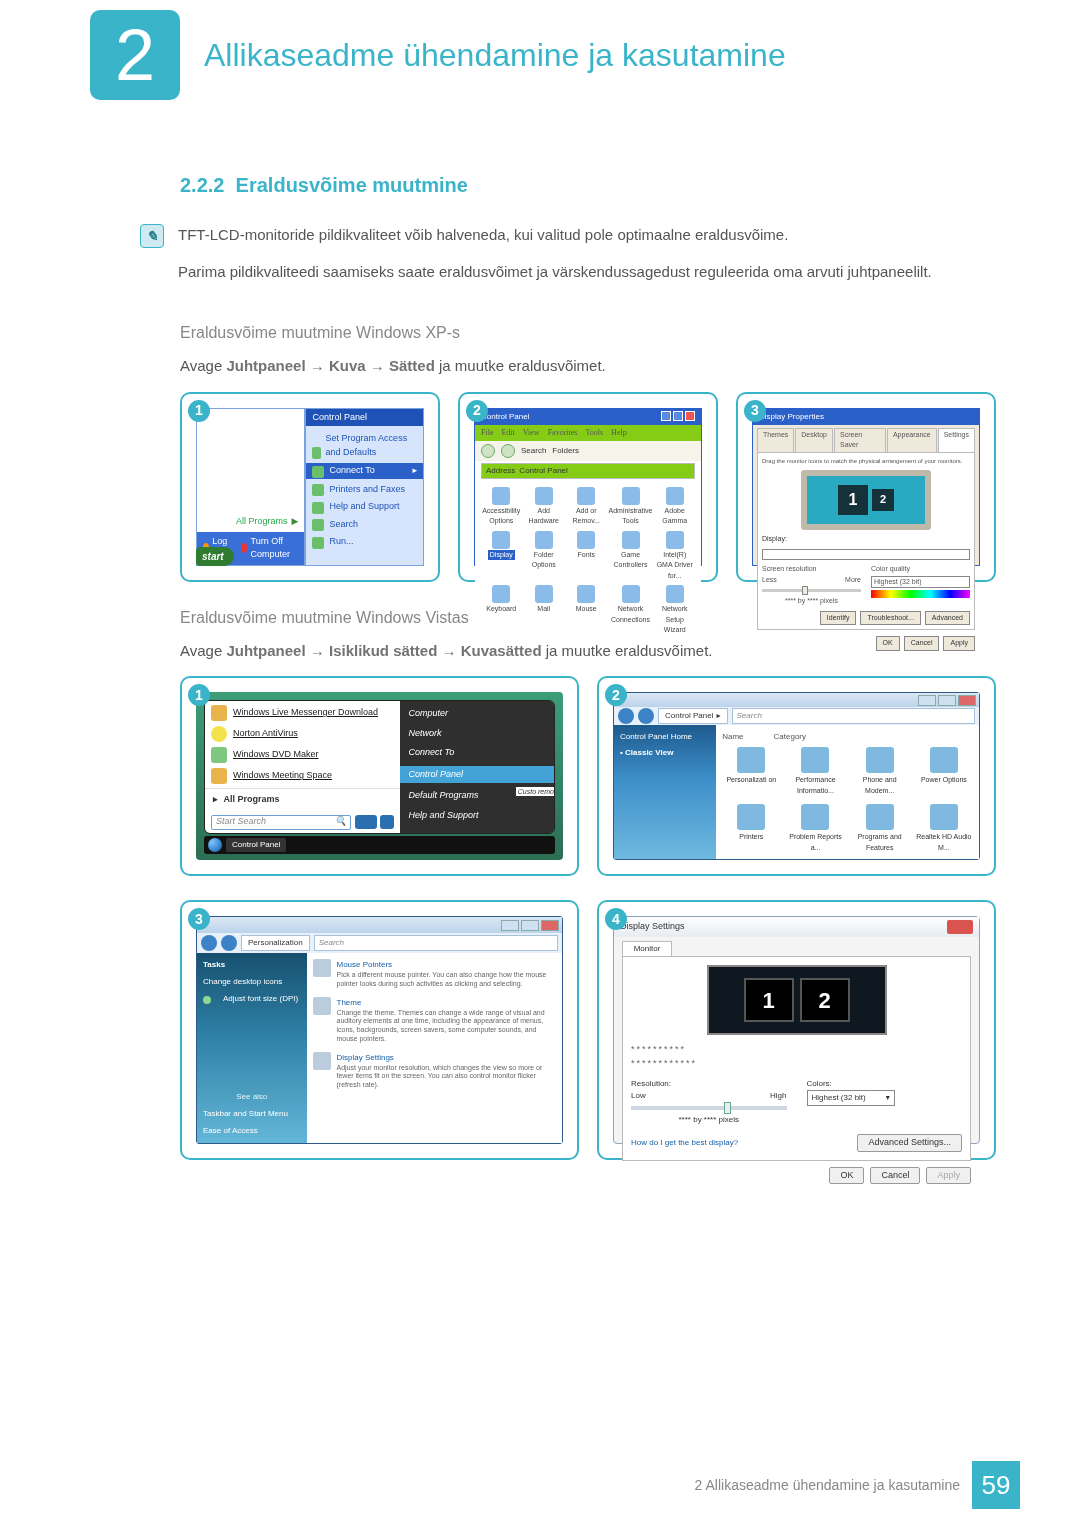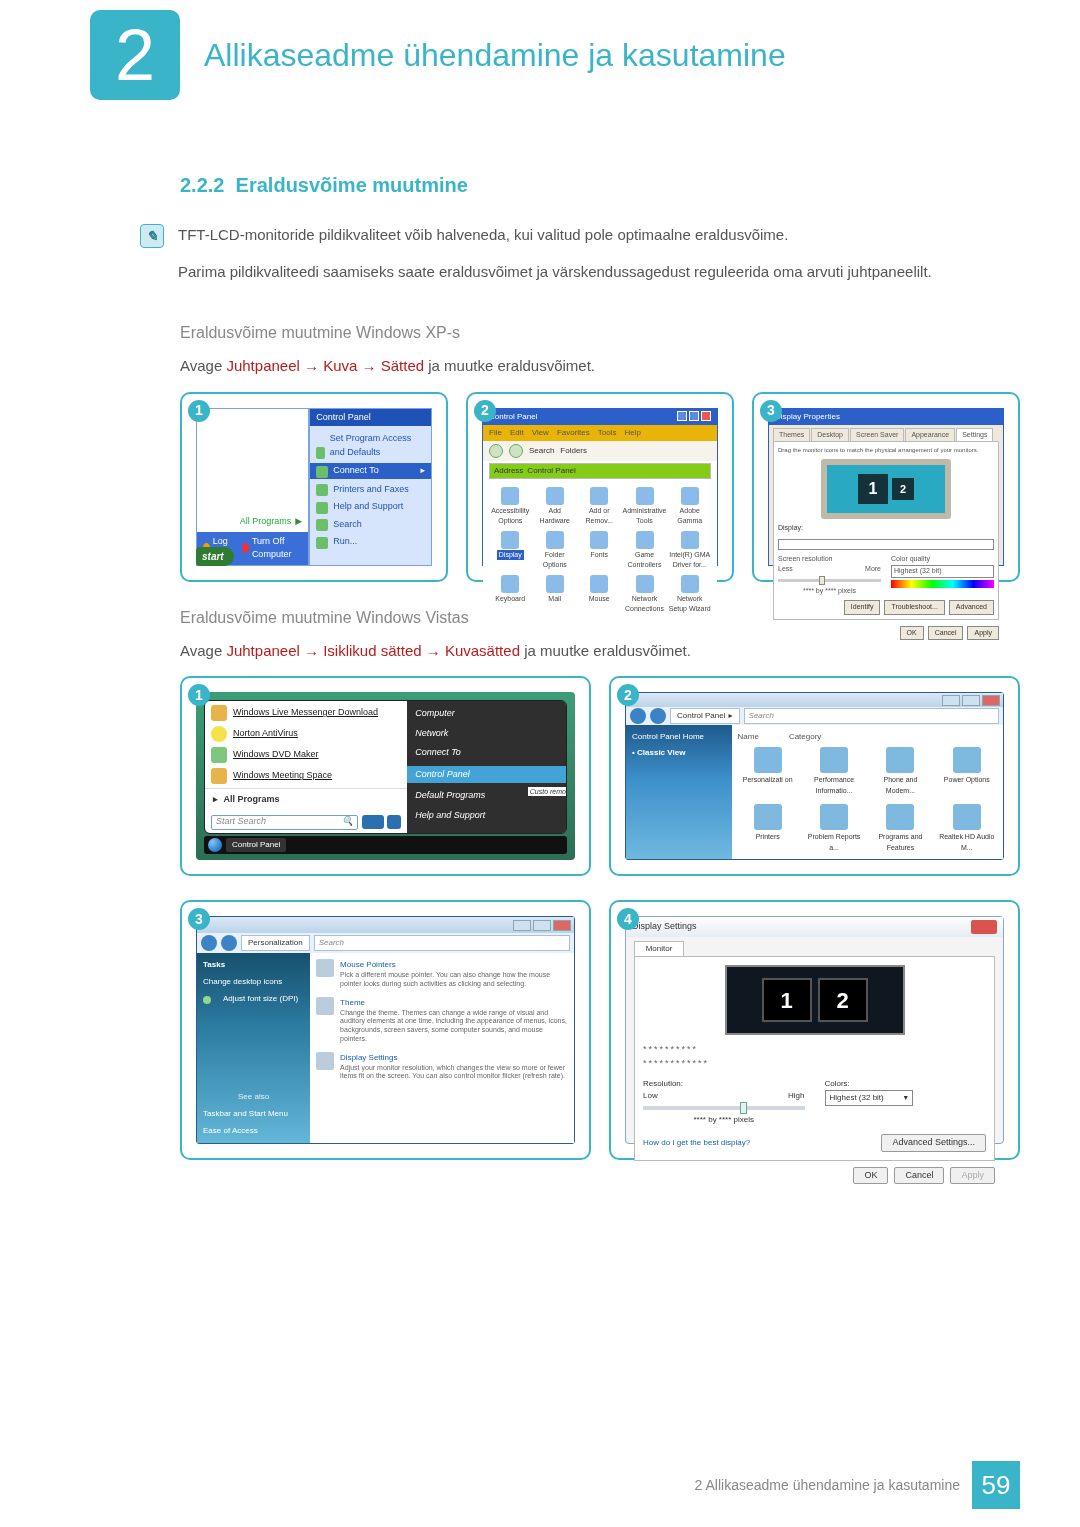--- a/index.html
+++ b/index.html
@@ -28,21 +28,21 @@
     font-weight: 300;
     display: flex; align-items: center; justify-content: center;
     border-radius: 10px;
     margin-right: 24px;
   }
   .chapter-title {
     color: #3ab4c9;
     font-size: 32px;
     font-weight: 400;
   }
-  .content { padding: 40px 60px 0 180px; }
+  .content { padding: 40px 84px 0 180px; }
   .section-num-title {
     color: #3ab4c9;
     font-size: 20px;
     font-weight: 700;
     margin-bottom: 24px;
   }
   .info-row {
     display: flex;
     align-items: flex-start;
     margin-left: -40px;
@@ -56,21 +56,21 @@
     display:flex;align-items:center;justify-content:center;
     margin-right: 14px;
     flex: none;
     color:#2a7f8c;
     font-style: italic;
     font-weight: bold;
     font-size: 14px;
   }
   .para { color:#555; margin-bottom: 14px; }
   .grey-sub { color:#888; font-size: 16px; margin: 24px 0 10px; }
-  .bold { font-weight: 400; color:#b91c1c; }
+  .bold { font-weight: 700; color:#737373; }
   .arrow { font-family: Arial; }
   
   .fig-row { display:flex; gap:18px; margin: 14px 0 24px; }
   .fig-box {
     border: 2px solid #3ab4c9;
     border-radius: 10px;
     position: relative;
     background:#fff;
     flex:1;
   }
@@ -101,21 +101,21 @@
   .xp-item{display:flex;align-items:flex-end;gap:5px;color:#1e52b7;}
   .xp-item.sel{background:#2a60c8;color:#fff;margin:0 -6px;padding:1px 6px;}
   .xp-ico{width:12px;height:12px;border-radius:2px;background:#6bbf6b;}
 
   
   .cp-win{position:absolute;inset:14px;border:1px solid #2a60c8;display:flex;flex-direction:column;font-size:8px;}
   .cp-title{background:#2a60c8;color:#fff;padding:2px 6px;display:flex;justify-content:space-between;}
   .cp-title .btns{display:flex;gap:2px;}
   .cp-title .b{width:10px;height:10px;background:#5a8be0;border:1px solid #fff;}
   .cp-title .b.x{background:#e55;}
-  .cp-menu{background:#eab308;padding:2px 6px;color:#555;display:flex;gap:8px;}
+  .cp-menu{background:#84cc16;padding:2px 6px;color:#555;display:flex;gap:8px;font-family:Liberation Serif, serif;}
   .cp-tool{background:#f6f3ea;padding:3px 6px;display:flex;gap:6px;align-items:center;}
   .cp-circle{width:14px;height:14px;border-radius:50%;background:#cde3c4;border:1px solid #6a6;}
   .cp-addr{background:#84cc16;border:1px solid #bbb;padding:1px 4px;margin:2px 6px;display:flex;gap:4px;align-items:center;}
   .cp-grid{flex:1;background:#fff;padding:6px;display:grid;grid-template-columns:repeat(5,1fr);gap:4px 2px;font-size:7px;color:#444;text-align:center;}
   .cp-it{display:flex;flex-direction:column;align-items:center;gap:1px;}
   .cp-it .ic{width:18px;height:18px;background:#8bbbe8;border-radius:3px;}
   .cp-it.sel .lbl{background:#2a60c8;color:#fff;padding:0 2px;}
 
   
   .dp-win{position:absolute;inset:14px;border:1px solid #2a60c8;background:#efe9db;font-size:8px;display:flex;flex-direction:column;}

